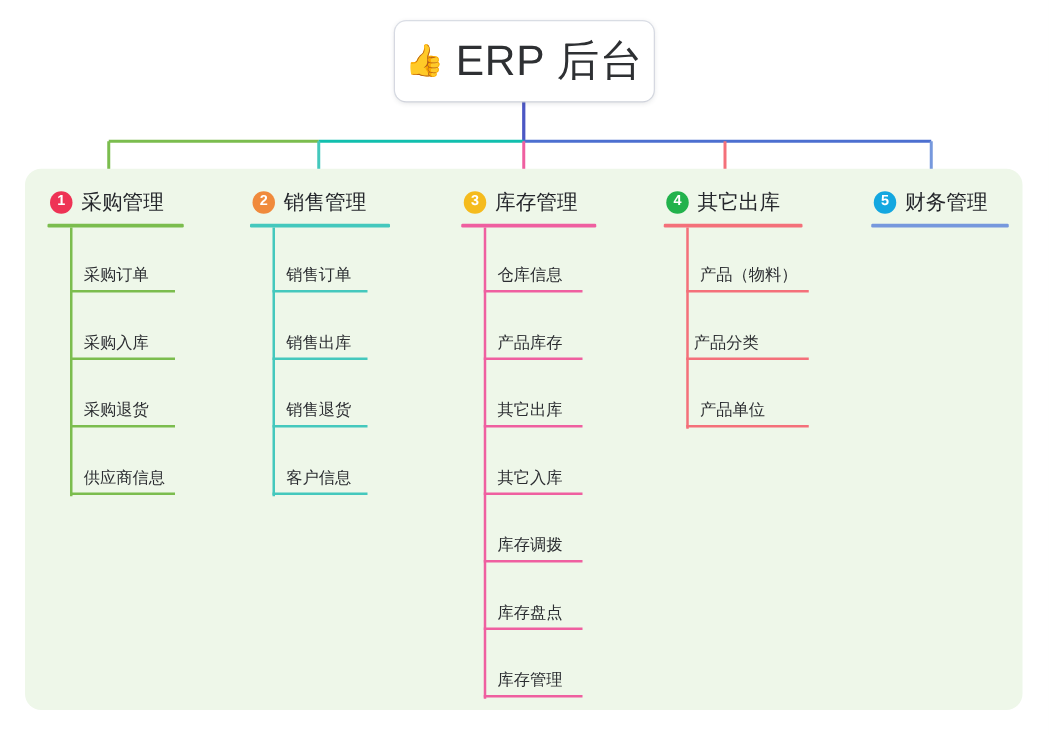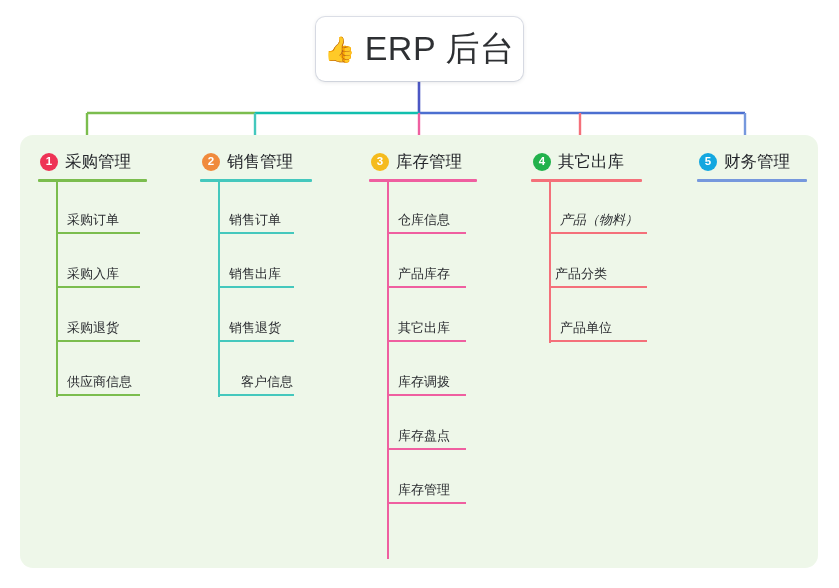--- a/index.html
+++ b/index.html
@@ -136,21 +136,21 @@
           </div>
           <div class="leaf">
             <span class="leaf-label" style="left: 29px; font-family: Liberation Mono, monospace;">销售出库</span>
             <div class="leaf-rule" style="left: 18px; width: 76px; background: rgb(68, 200, 189);"></div>
           </div>
           <div class="leaf">
             <span class="leaf-label" style="left: 29px;">销售退货</span>
             <div class="leaf-rule" style="left: 18px; width: 76px; background: rgb(68, 200, 189);"></div>
           </div>
           <div class="leaf">
-            <span class="leaf-label" style="left: 29px; margin-left: 12px;">客户信息</span>
+            <span class="leaf-label" style="left: 29px;">客户信息</span>
             <div class="leaf-rule" style="left: 18px; width: 76px; background: rgb(68, 200, 189);"></div>
           </div>
         </div>
       </div>
       <div class="column" style="left: 369px; top: 145px;">
         <div class="col-head">
           <span class="badge" style="background: rgb(245, 187, 29);">3</span>
           <span class="col-title">库存管理</span>
         </div>
         <div class="head-rule" style="width: 108px; background: rgb(239, 95, 160);"></div>
@@ -162,20 +162,24 @@
           </div>
           <div class="leaf">
             <span class="leaf-label" style="left: 29px; text-align: right;">产品库存</span>
             <div class="leaf-rule" style="left: 18px; width: 79px; background: rgb(239, 95, 160);"></div>
           </div>
           <div class="leaf">
             <span class="leaf-label" style="left: 29px;">其它出库</span>
             <div class="leaf-rule" style="left: 18px; width: 79px; background: rgb(239, 95, 160);"></div>
           </div>
           <div class="leaf">
+            <span class="leaf-label" style="left: 29px;">其它入库</span>
+            <div class="leaf-rule" style="left: 18px; width: 79px; background: rgb(239, 95, 160);"></div>
+          </div>
+          <div class="leaf">
             <span class="leaf-label" style="left: 29px; text-align: right;">库存调拨</span>
             <div class="leaf-rule" style="left: 18px; width: 79px; background: rgb(239, 95, 160);"></div>
           </div>
           <div class="leaf">
             <span class="leaf-label" style="left: 29px;">库存盘点</span>
             <div class="leaf-rule" style="left: 18px; width: 79px; background: rgb(239, 95, 160);"></div>
           </div>
           <div class="leaf">
             <span class="leaf-label" style="left: 29px;">库存管理</span>
             <div class="leaf-rule" style="left: 18px; width: 79px; background: rgb(239, 95, 160);"></div>
@@ -184,21 +188,21 @@
       </div>
       <div class="column" style="left: 531px; top: 145px;">
         <div class="col-head">
           <span class="badge" style="background: rgb(34, 178, 76);">4</span>
           <span class="col-title">其它出库</span>
         </div>
         <div class="head-rule" style="width: 111px; background: rgb(244, 112, 122);"></div>
         <div class="branch" style="height: 162px;">
           <div class="trunk" style="background: rgb(244, 112, 122); height: 161px; left: 18px;"></div>
           <div class="leaf">
-            <span class="leaf-label" style="left: 29px; font-style: italic;">产品（物料）</span>
+            <span class="leaf-label" style="left: 29px;">产品（物料）</span>
             <div class="leaf-rule" style="left: 18px; width: 98px; background: rgb(244, 112, 122);"></div>
           </div>
           <div class="leaf">
             <span class="leaf-label" style="left: 24px;">产品分类</span>
             <div class="leaf-rule" style="left: 18px; width: 98px; background: rgb(244, 112, 122);"></div>
           </div>
           <div class="leaf">
             <span class="leaf-label" style="left: 29px;">产品单位</span>
             <div class="leaf-rule" style="left: 18px; width: 98px; background: rgb(244, 112, 122);"></div>
           </div>

